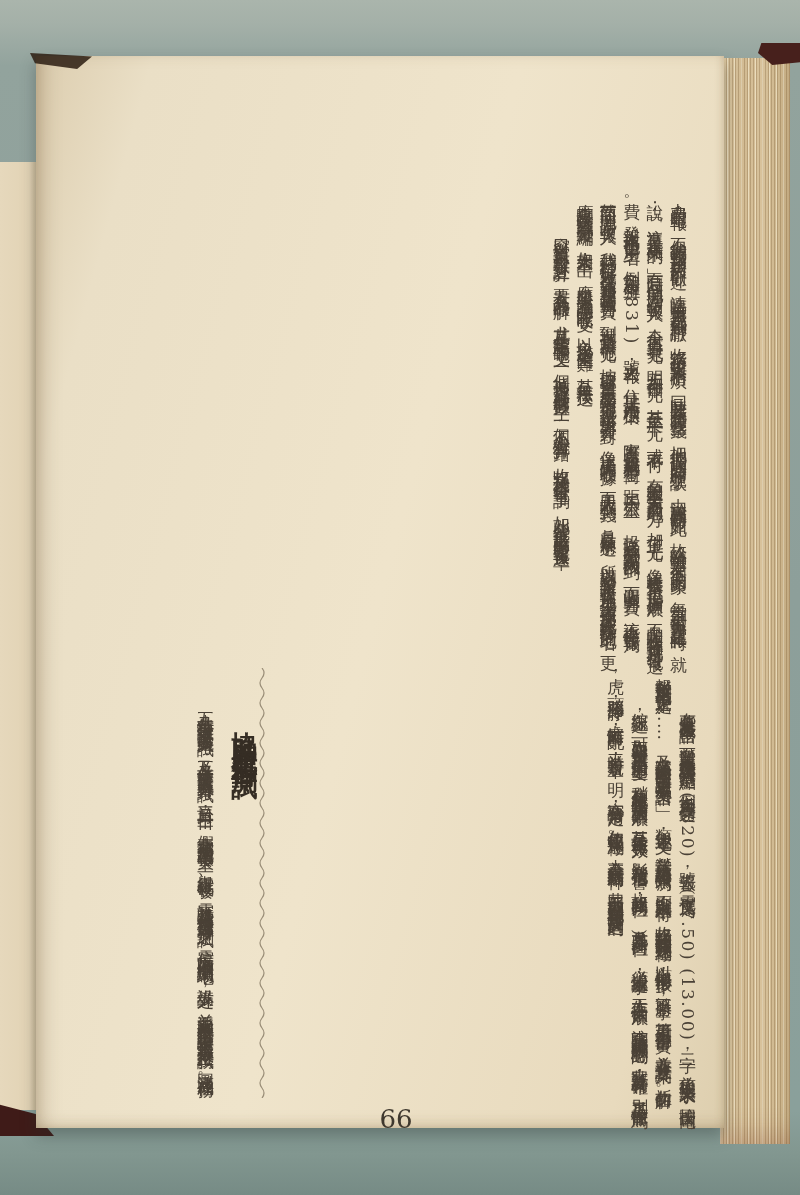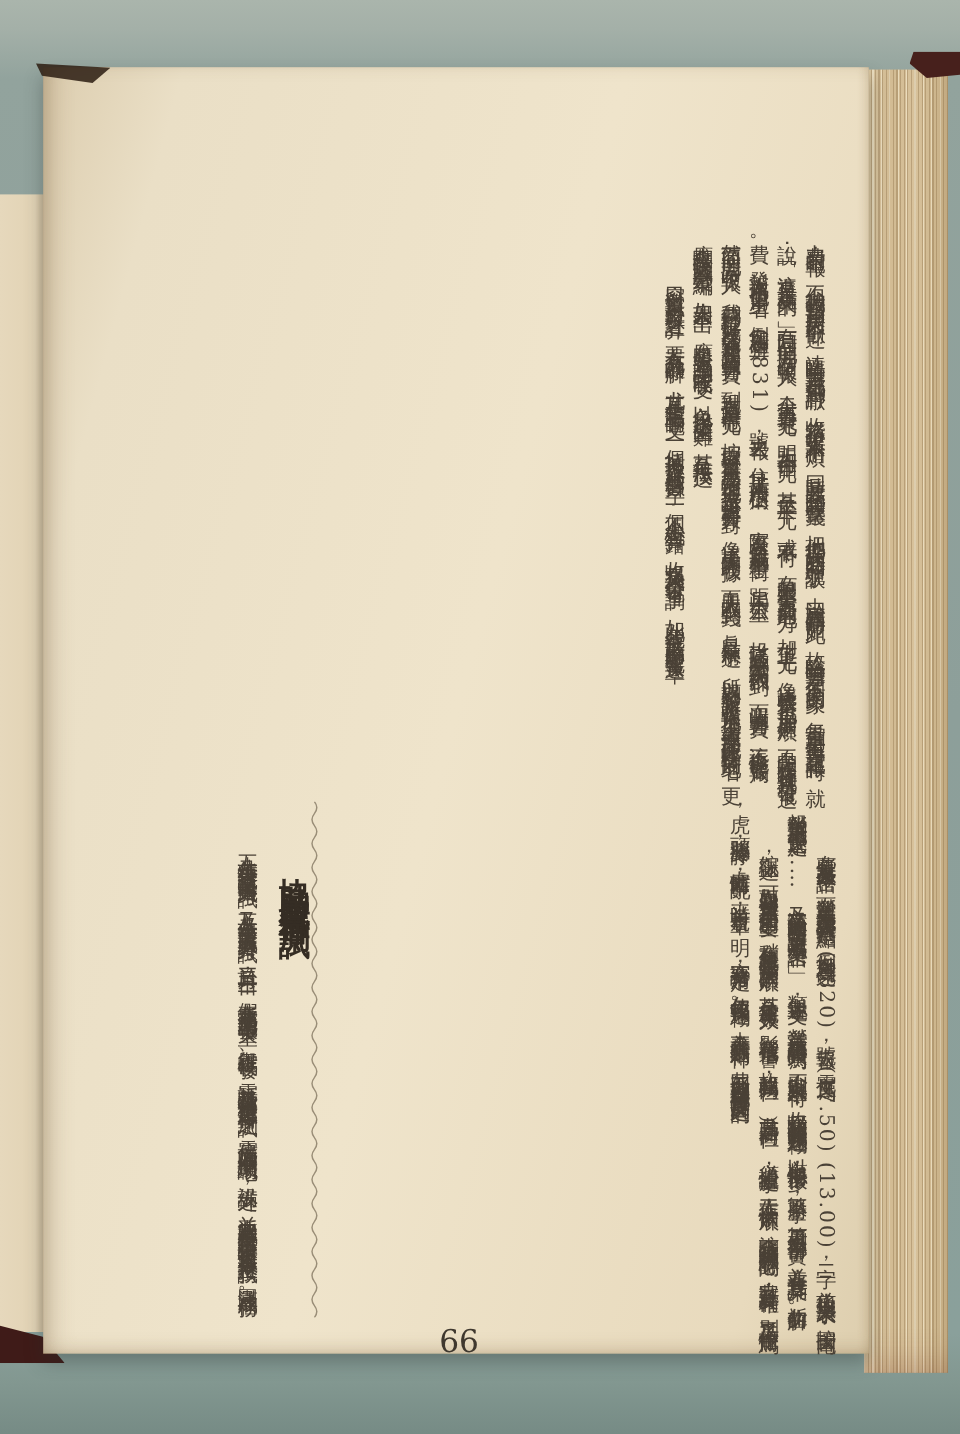--- a/index.html
+++ b/index.html
@@ -38,21 +38,21 @@
   .vreg p{margin:0;text-indent:2em;}
   .vreg p.no-indent{text-indent:0;}
   .reg-top{left:68px;top:134px;width:586px;height:456px;line-height:23.4px;}
   .reg-br {left:233px;top:609px;width:430px;height:436px;line-height:23.9px;letter-spacing:1.6px;}
   .reg-bl {left:56px;top:609px;width:124px;height:436px;line-height:20.6px;letter-spacing:1.6px;}
   .article2-title{position:absolute;left:183px;top:655px;height:360px;width:44px;
     margin:0;writing-mode:vertical-rl;text-orientation:mixed;
     font-size:26px;font-weight:bold;letter-spacing:4.5px;color:#352d24;}
   .wavy{position:absolute;left:221px;top:612px;}
   .page-number{position:absolute;left:330px;top:1048px;width:60px;
-    text-align:left;font-size:26px;color:#3f382e;}
+    text-align:center;font-size:26px;color:#3f382e;}
 </style>
 </head>
 <body>
 
 <div class="scene">
 
   <div class="facing-strip"></div>
   <div class="fore-edge"></div>
   <div class="cover-corner-tr"></div>
   <div class="cover-sliver-bl"></div>

